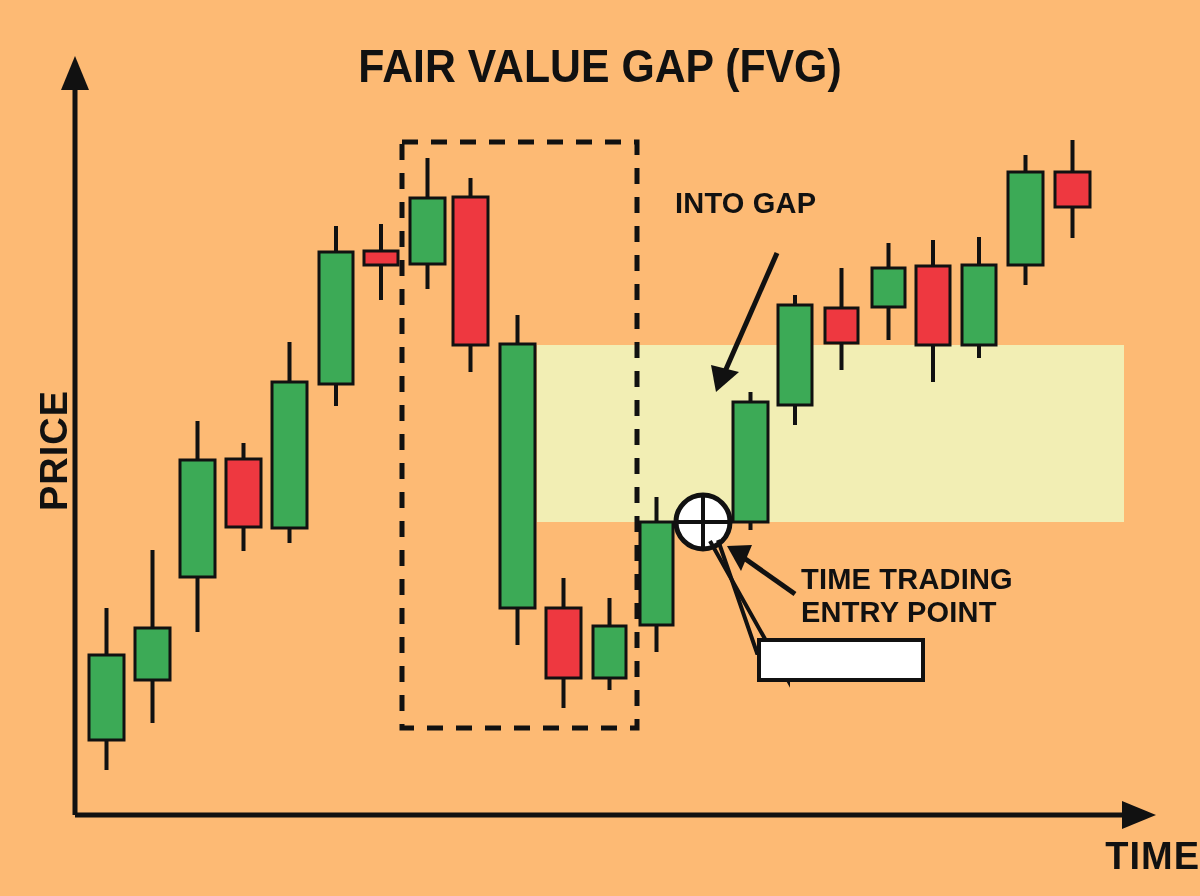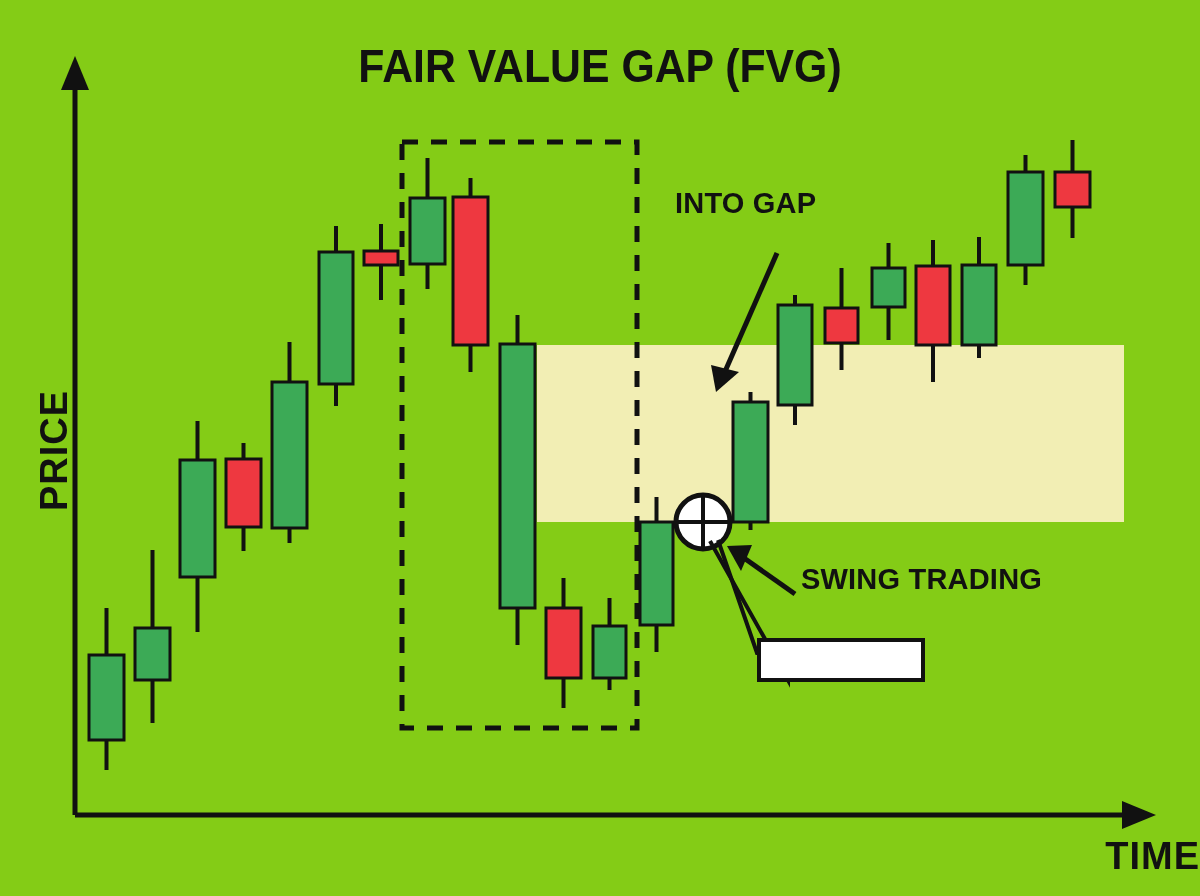--- a/index.html
+++ b/index.html
@@ -1,18 +1,18 @@
 <!DOCTYPE html>
 <html><head>
 <meta charset="utf-8">
 <style>
   html,body{margin:0;padding:0;background:#ffffff;}
   body{width:1200px;height:896px;overflow:hidden;
        font-family:"Liberation Sans","DejaVu Sans",sans-serif;}
-  #stage{position:relative;width:1200px;height:896px;background:#84cc16;}
+  #stage{position:relative;width:1200px;height:896px;background:#fdba74;}
   #chart-svg{position:absolute;left:0;top:0;width:1200px;height:896px;}
 
   .txt{position:absolute;color:#111111;font-weight:bold;letter-spacing:0.2px;
        white-space:pre;line-height:1.08;}
 </style>
 </head>
 <body>
 
 <div id="stage">
 
@@ -112,17 +112,18 @@
   </div>
 
   <div class="txt" style="left:0;top:836px;width:1200px;text-align:right;font-size:38px;letter-spacing:1px;">TIME</div>
 
   <div style="position:absolute;left:675px;top:186px;">
     <div class="txt" style="position:static;font-size:29px;margin-top:2px;">INTO GAP</div>
   </div>
 
 
   <div style="position:absolute;left:801px;top:564px;">
-    <div class="txt" style="position:static;font-size:29px;">SWING TRADING</div>
+    <div class="txt" style="position:static;font-size:29px;">TIME TRADING</div>
+    <div class="txt" style="position:static;font-size:29px;margin-top:2px;">ENTRY POINT</div>
   </div>
 
 
 </div>
 
 </body></html>

